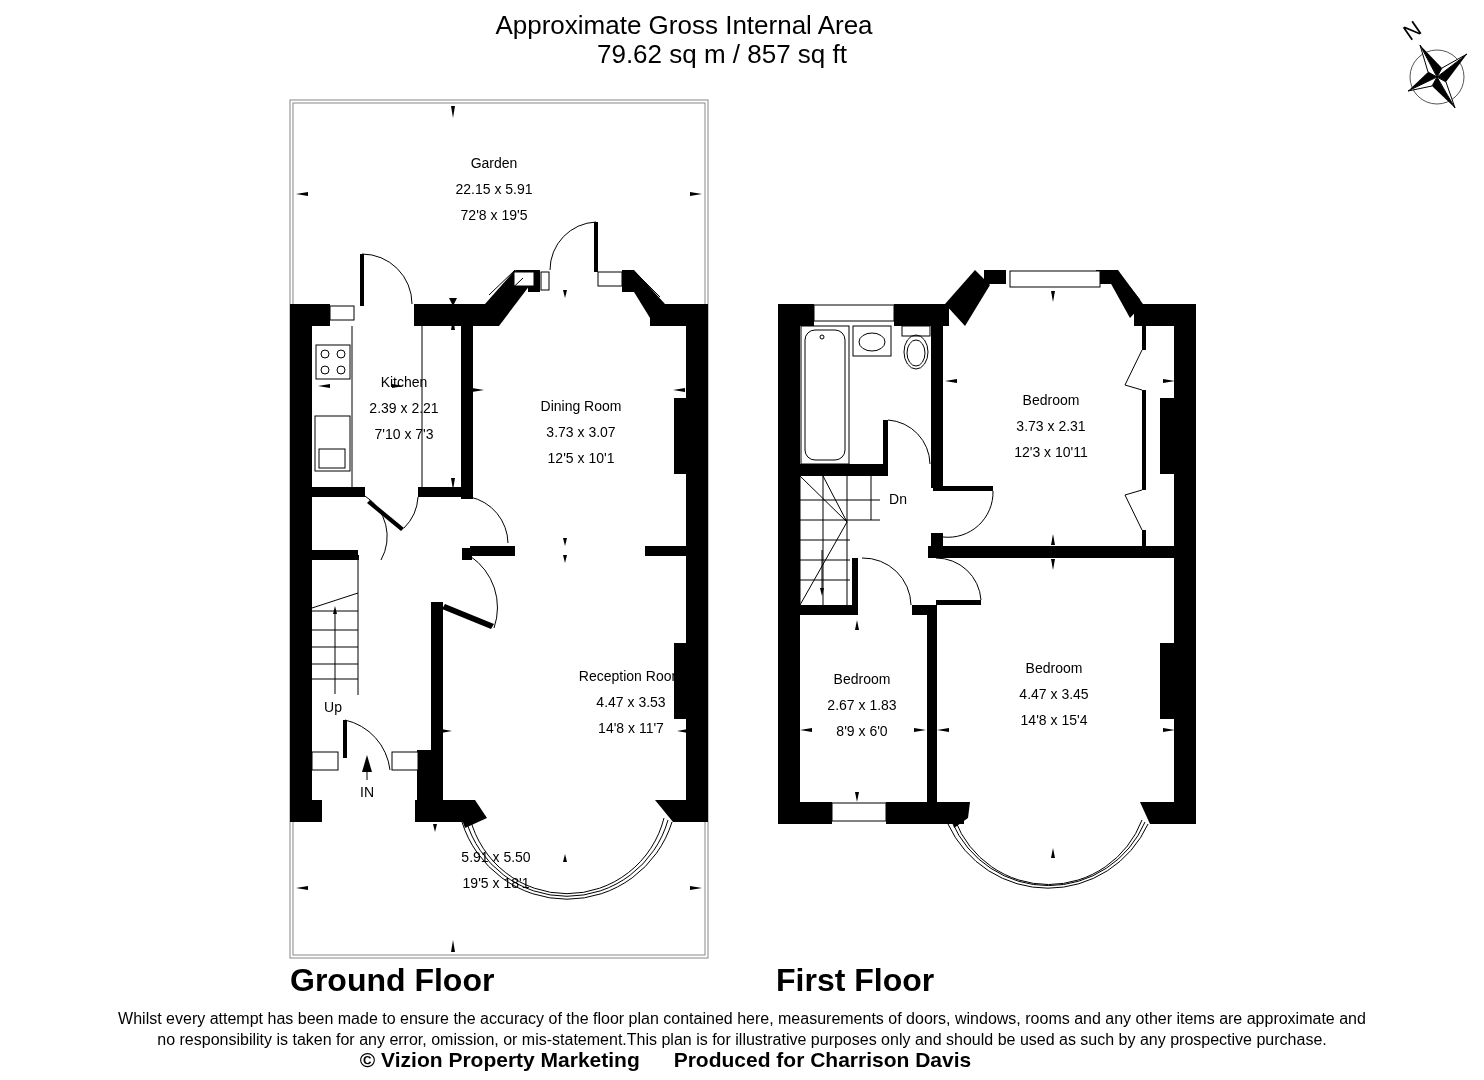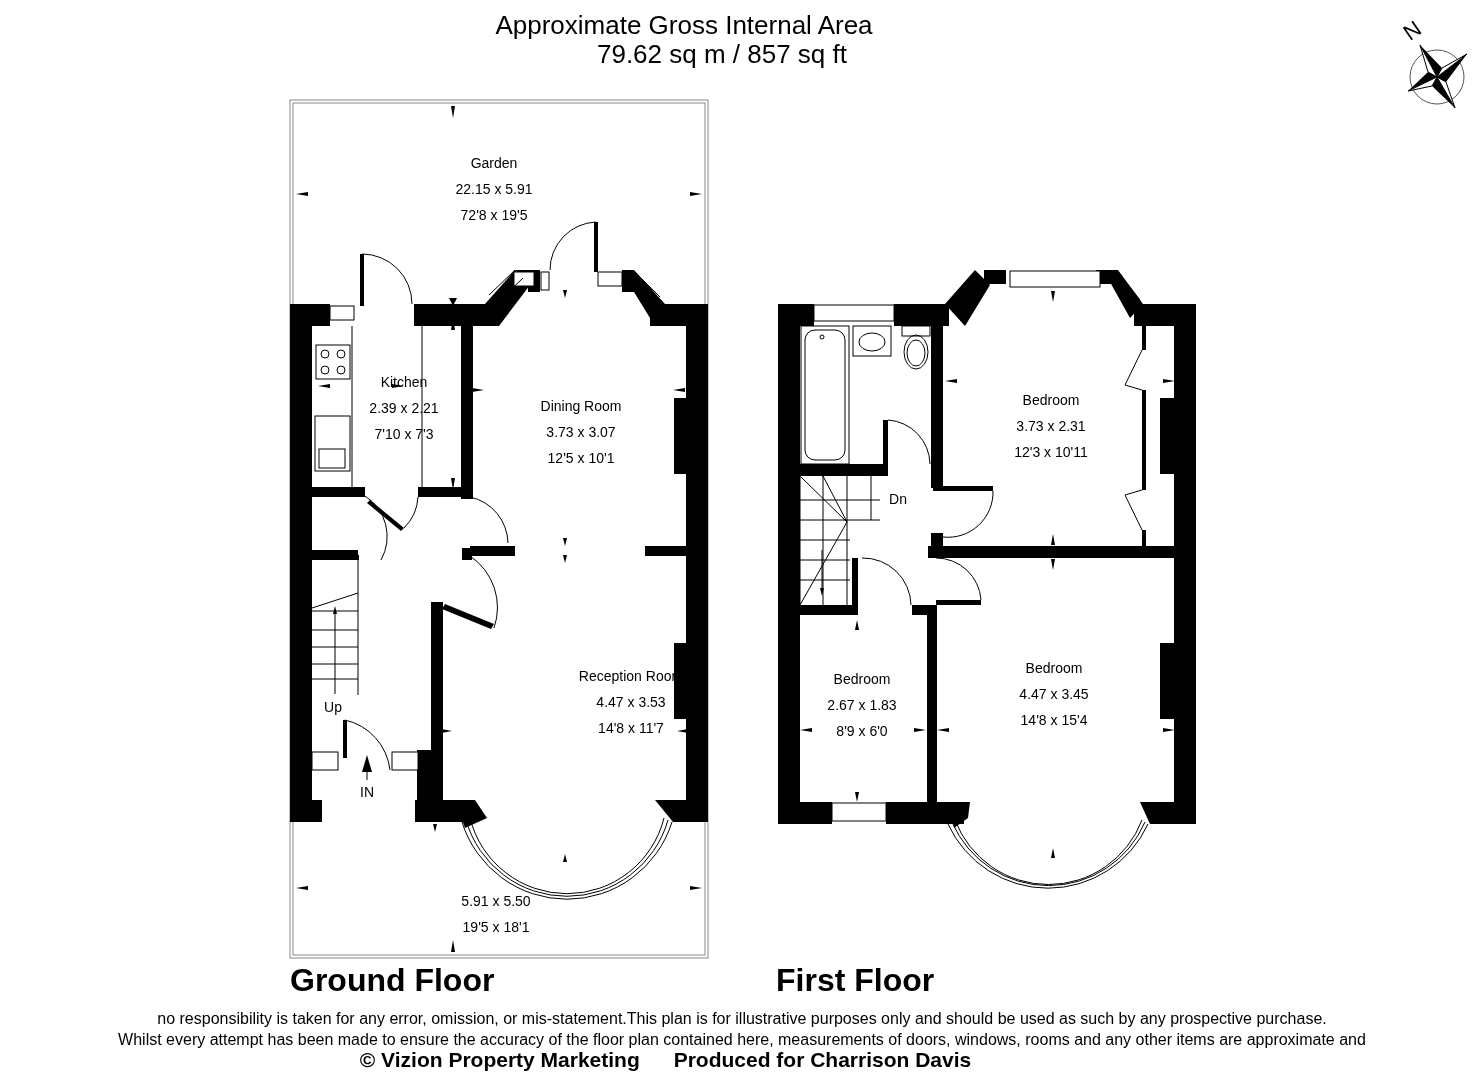--- a/index.html
+++ b/index.html
@@ -272,21 +272,21 @@
 <div class="label" style="left:581px; top:393px;">
   <div>Dining Room</div>
   <div>3.73 x 3.07</div>
   <div>12'5 x 10'1</div>
 </div>
 <div class="label" style="left:586px; top:663px;margin-left:45px;">
   <div>Reception Room</div>
   <div>4.47 x 3.53</div>
   <div>14'8 x 11'7</div>
 </div>
-<div class="label" style="left:496px; top:888px;">
+<div class="label" style="left:496px; top:844px;">
   <div>5.91 x 5.50</div>
   <div>19'5 x 18'1</div>
 </div>
 <div class="label" style="left:333px; top:694px;">Up</div>
 <div class="label" style="left:367px; top:779px;">IN</div>
 
 <div class="label" style="left:1051px; top:387px;">
   <div>Bedroom</div>
   <div>3.73 x 2.31</div>
   <div>12'3 x 10'11</div>
@@ -300,19 +300,19 @@
   <div>Bedroom</div>
   <div>4.47 x 3.45</div>
   <div>14'8 x 15'4</div>
 </div>
 <div class="label" style="left:898px; top:486px;">Dn</div>
 
 <div class="floor-title" style="left:290px; top:962px;">Ground Floor</div>
 <div class="floor-title" style="left:776px; top:962px;">First Floor</div>
 
 <div class="abs disclaimer">
+  <div>Whilst every attempt has been made to ensure the accuracy of the floor plan contained here, measurements of doors, windows, rooms and any other items are approximate and</div>
   <div>no responsibility is taken for any error, omission, or mis-statement.This plan is for illustrative purposes only and should be used as such by any prospective purchase.</div>
-  <div>Whilst every attempt has been made to ensure the accuracy of the floor plan contained here, measurements of doors, windows, rooms and any other items are approximate and</div>
 </div>
 <div class="abs credits">
   <span>© Vizion Property Marketing</span>
   <span>Produced for Charrison Davis</span>
 </div>
 
 </body></html>

